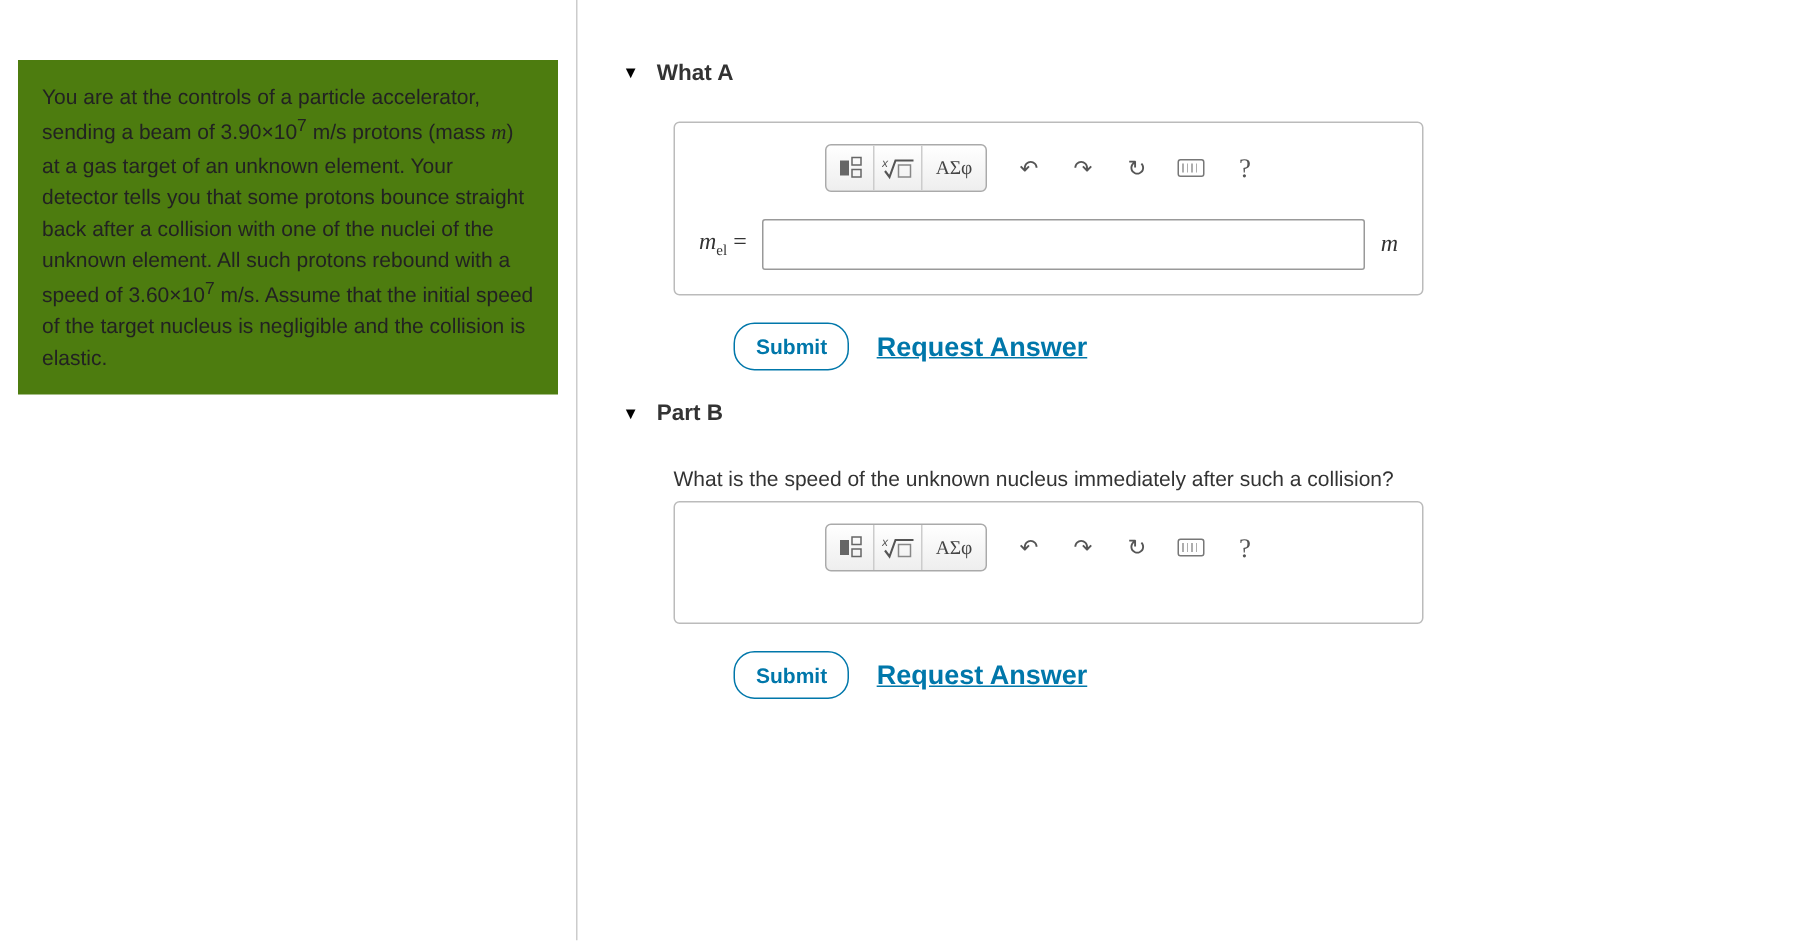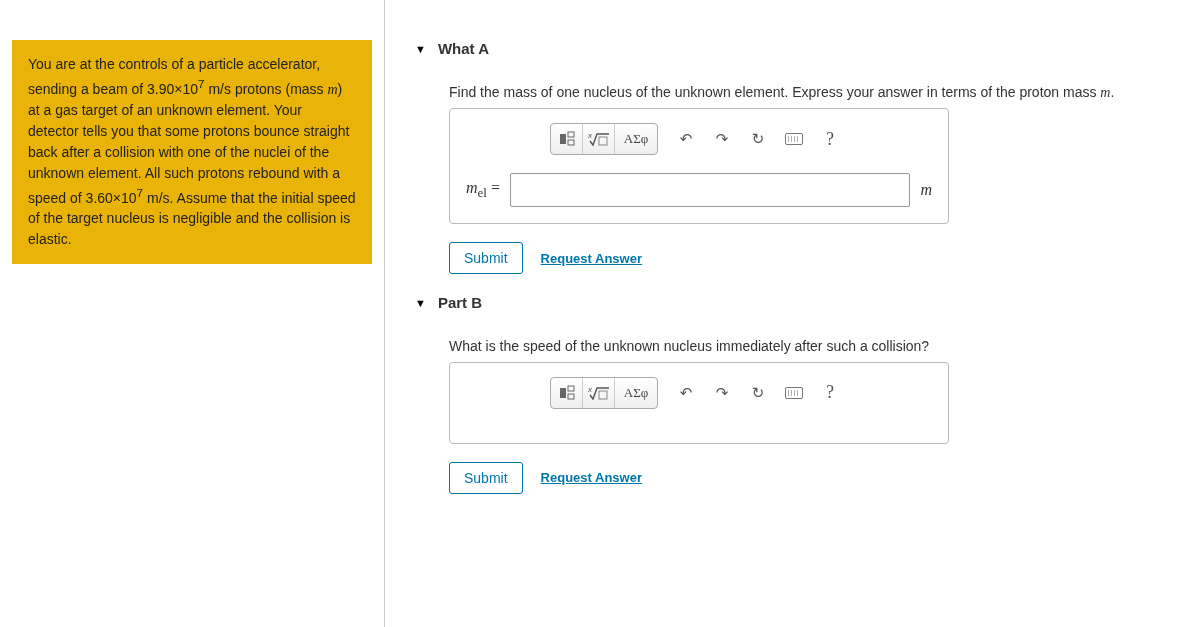--- a/index.html
+++ b/index.html
@@ -14,21 +14,21 @@
     display: flex;
     width: 1200px;
     min-height: 627px;
   }
   .left-col {
     width: 385px;
     padding: 40px 12px 12px 12px;
     border-right: 1px solid #ccc;
   }
   .problem-box {
-    background: #eab308;
+    background: #4d7c0f;
     padding: 14px 16px;
     line-height: 1.5;
     font-size: 14px;
     color: #222;
   }
   .math-it { font-family: "Times New Roman", serif; font-style: italic; }
   .right-col {
     flex: 1;
     padding: 20px 30px;
   }
@@ -96,21 +96,21 @@
     display: flex;
     align-items: center;
     gap: 10px;
   }
   .lhs {
     font-family: "Times New Roman", serif;
     font-style: italic;
     font-size: 16px;
     white-space: nowrap;
   }
-  .lhs sub { font-size: 13px; font-style: normal; }
+  .lhs sub { font-size: 10px; font-style: normal; }
   .ans-input {
     flex: 1;
     height: 34px;
     border: 1px solid #999;
     border-radius: 2px;
     padding: 4px 6px;
     font-size: 14px;
   }
   .unit {
     font-family: "Times New Roman", serif;
@@ -118,30 +118,31 @@
   }
   .actions {
     display: flex;
     align-items: center;
     gap: 18px;
   }
   .submit-btn {
     background: #fff;
     color: #0077aa;
     border: 1px solid #0077aa;
-    border-radius: 3px;
+    border-radius: 14px;
     padding: 7px 14px;
     font-size: 14px;
-    font-weight: normal;
-    cursor: pointer;
+    font-weight: bold;
+    cursor: pointer;
+    margin-left: 40px;
   }
   .req-link {
     color: #0077aa;
     font-weight: bold;
-    font-size: 13px;
+    font-size: 18px;
     text-decoration: underline;
     cursor: pointer;
   }
   .sqrt-box svg { display:block; }
   .kbd-icon {
     width:18px;height:12px;border:1px solid #777;border-radius:2px;
     position:relative;
   }
   .kbd-icon::before{
     content:"";position:absolute;top:2px;left:2px;right:2px;bottom:2px;
@@ -159,23 +160,20 @@
     </div>
   </div>
 
   <div class="right-col">
 
     <div class="part-header">
       <span class="tri">▼</span>
       <span>What A</span>
     </div>
     <div class="part-body">
-      <div class="prompt">
-        <span>Find the mass of one nucleus of the unknown element. Express your answer in terms of the proton mass </span><span class="math-it">m</span><span>.</span>
-      </div>
 
       <div class="answer-box">
         <div class="toolbar">
           <div class="tool-group">
             <div class="tool-btn">
               <svg width="16" height="16">
                   <rect x="1" y="3" width="6" height="10" fill="#666"></rect>
                   <rect x="9" y="1" width="6" height="5" fill="none" stroke="#666"></rect>
                   <rect x="9" y="9" width="6" height="5" fill="none" stroke="#666"></rect>
                 </svg>

